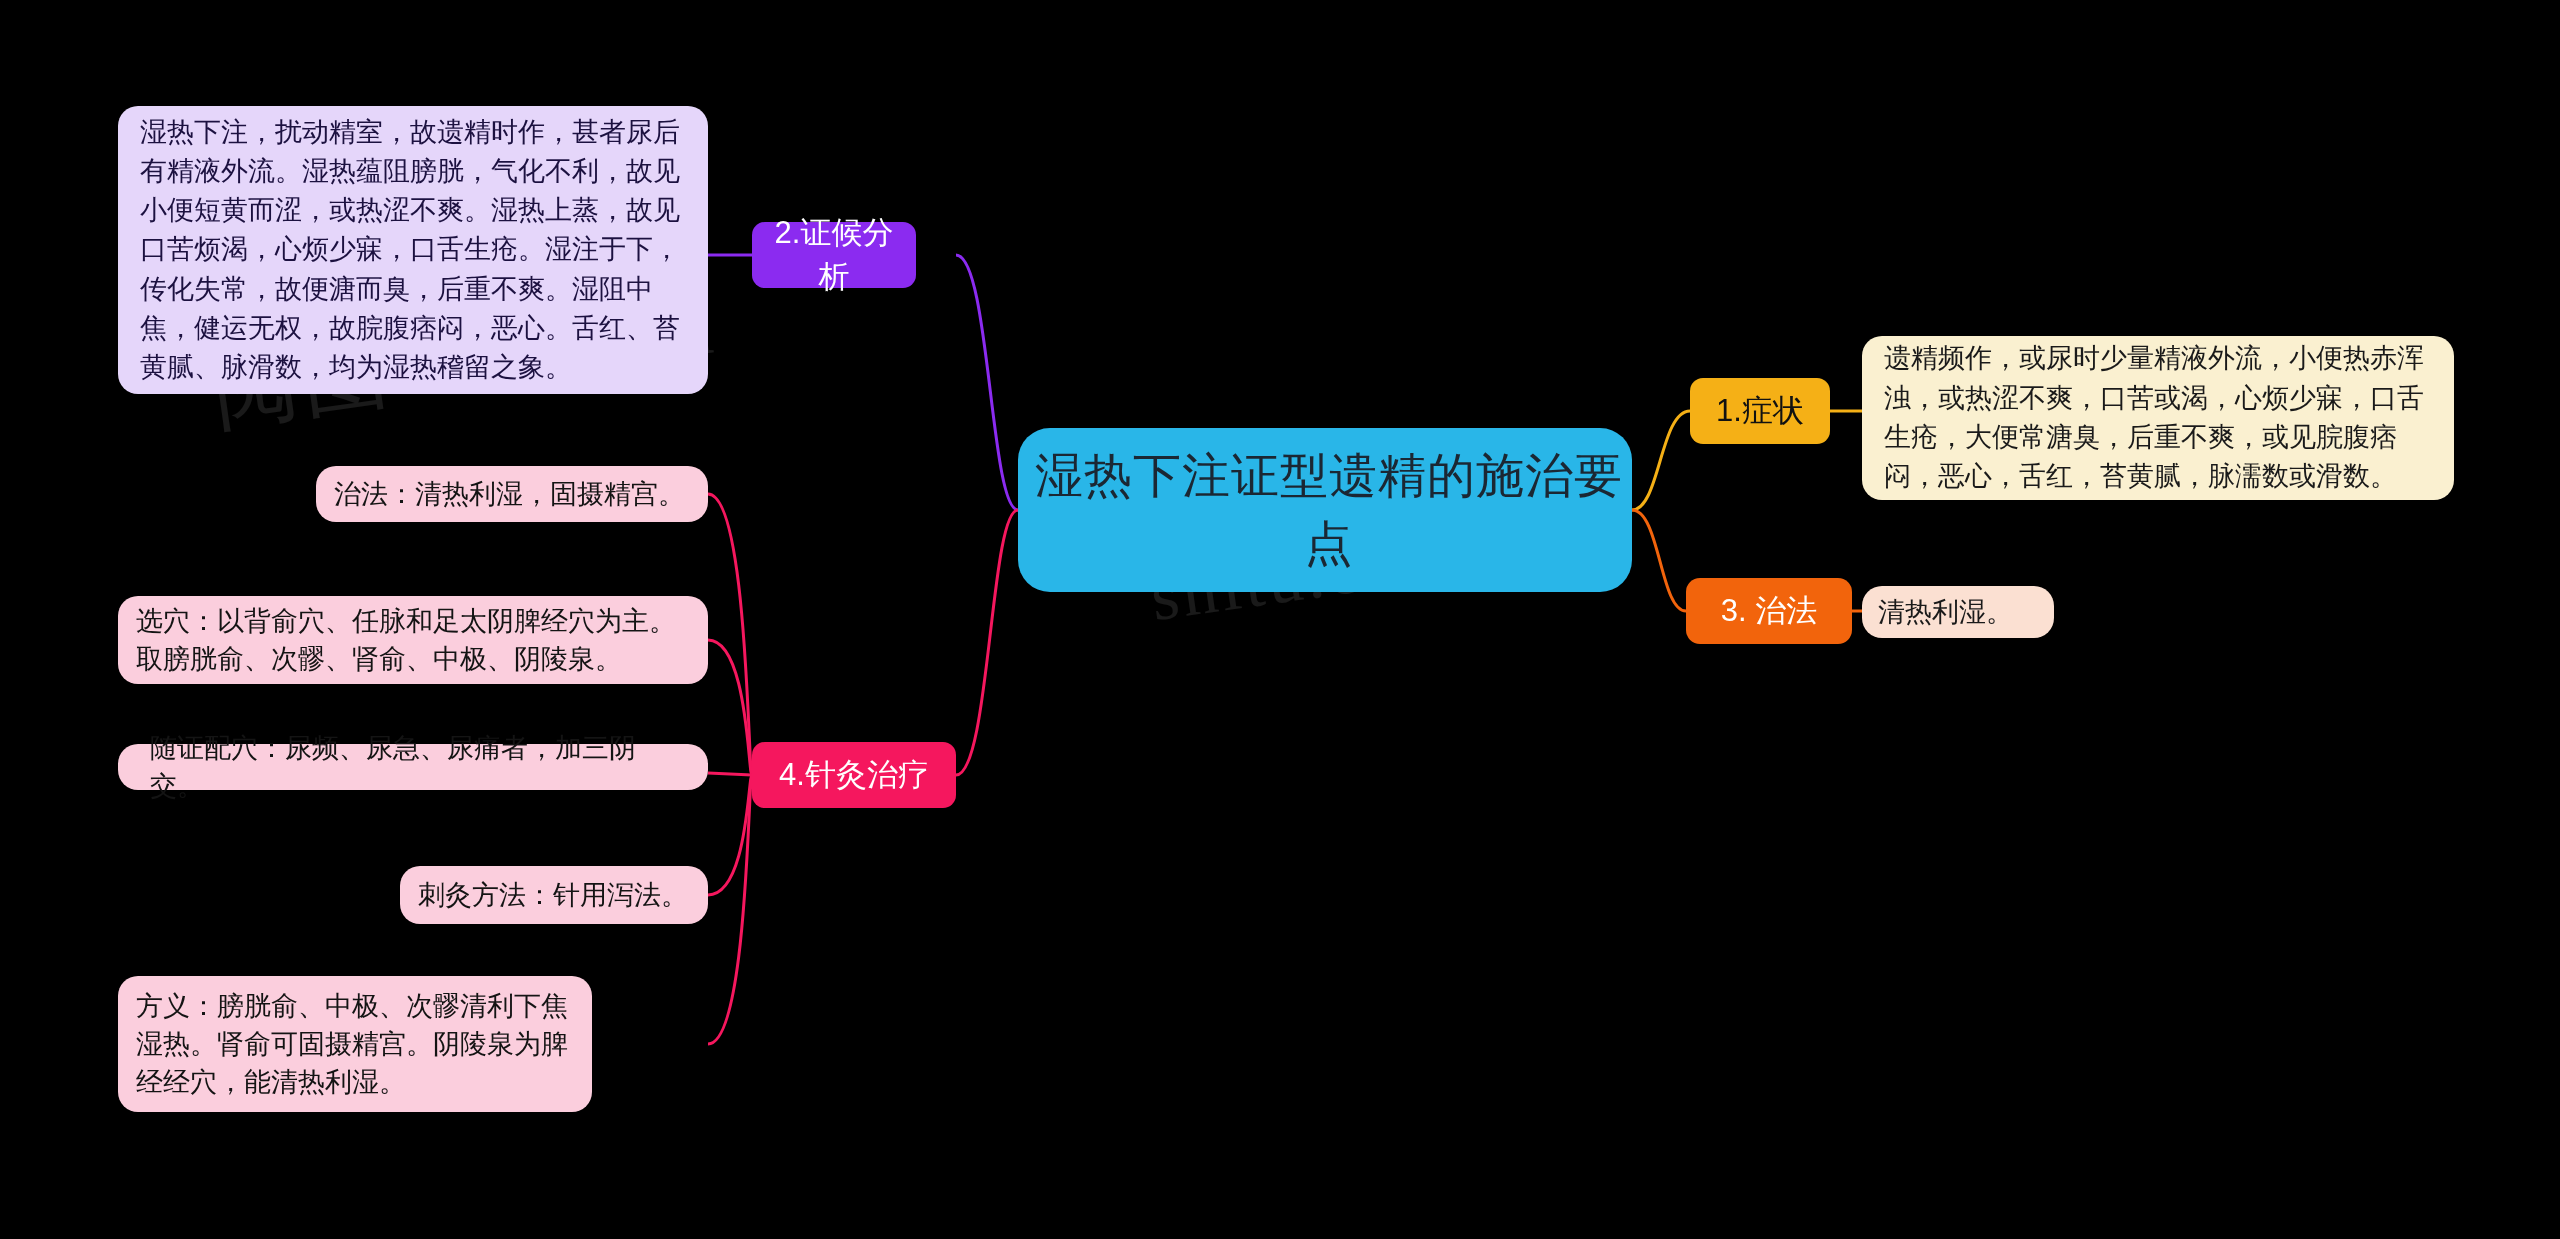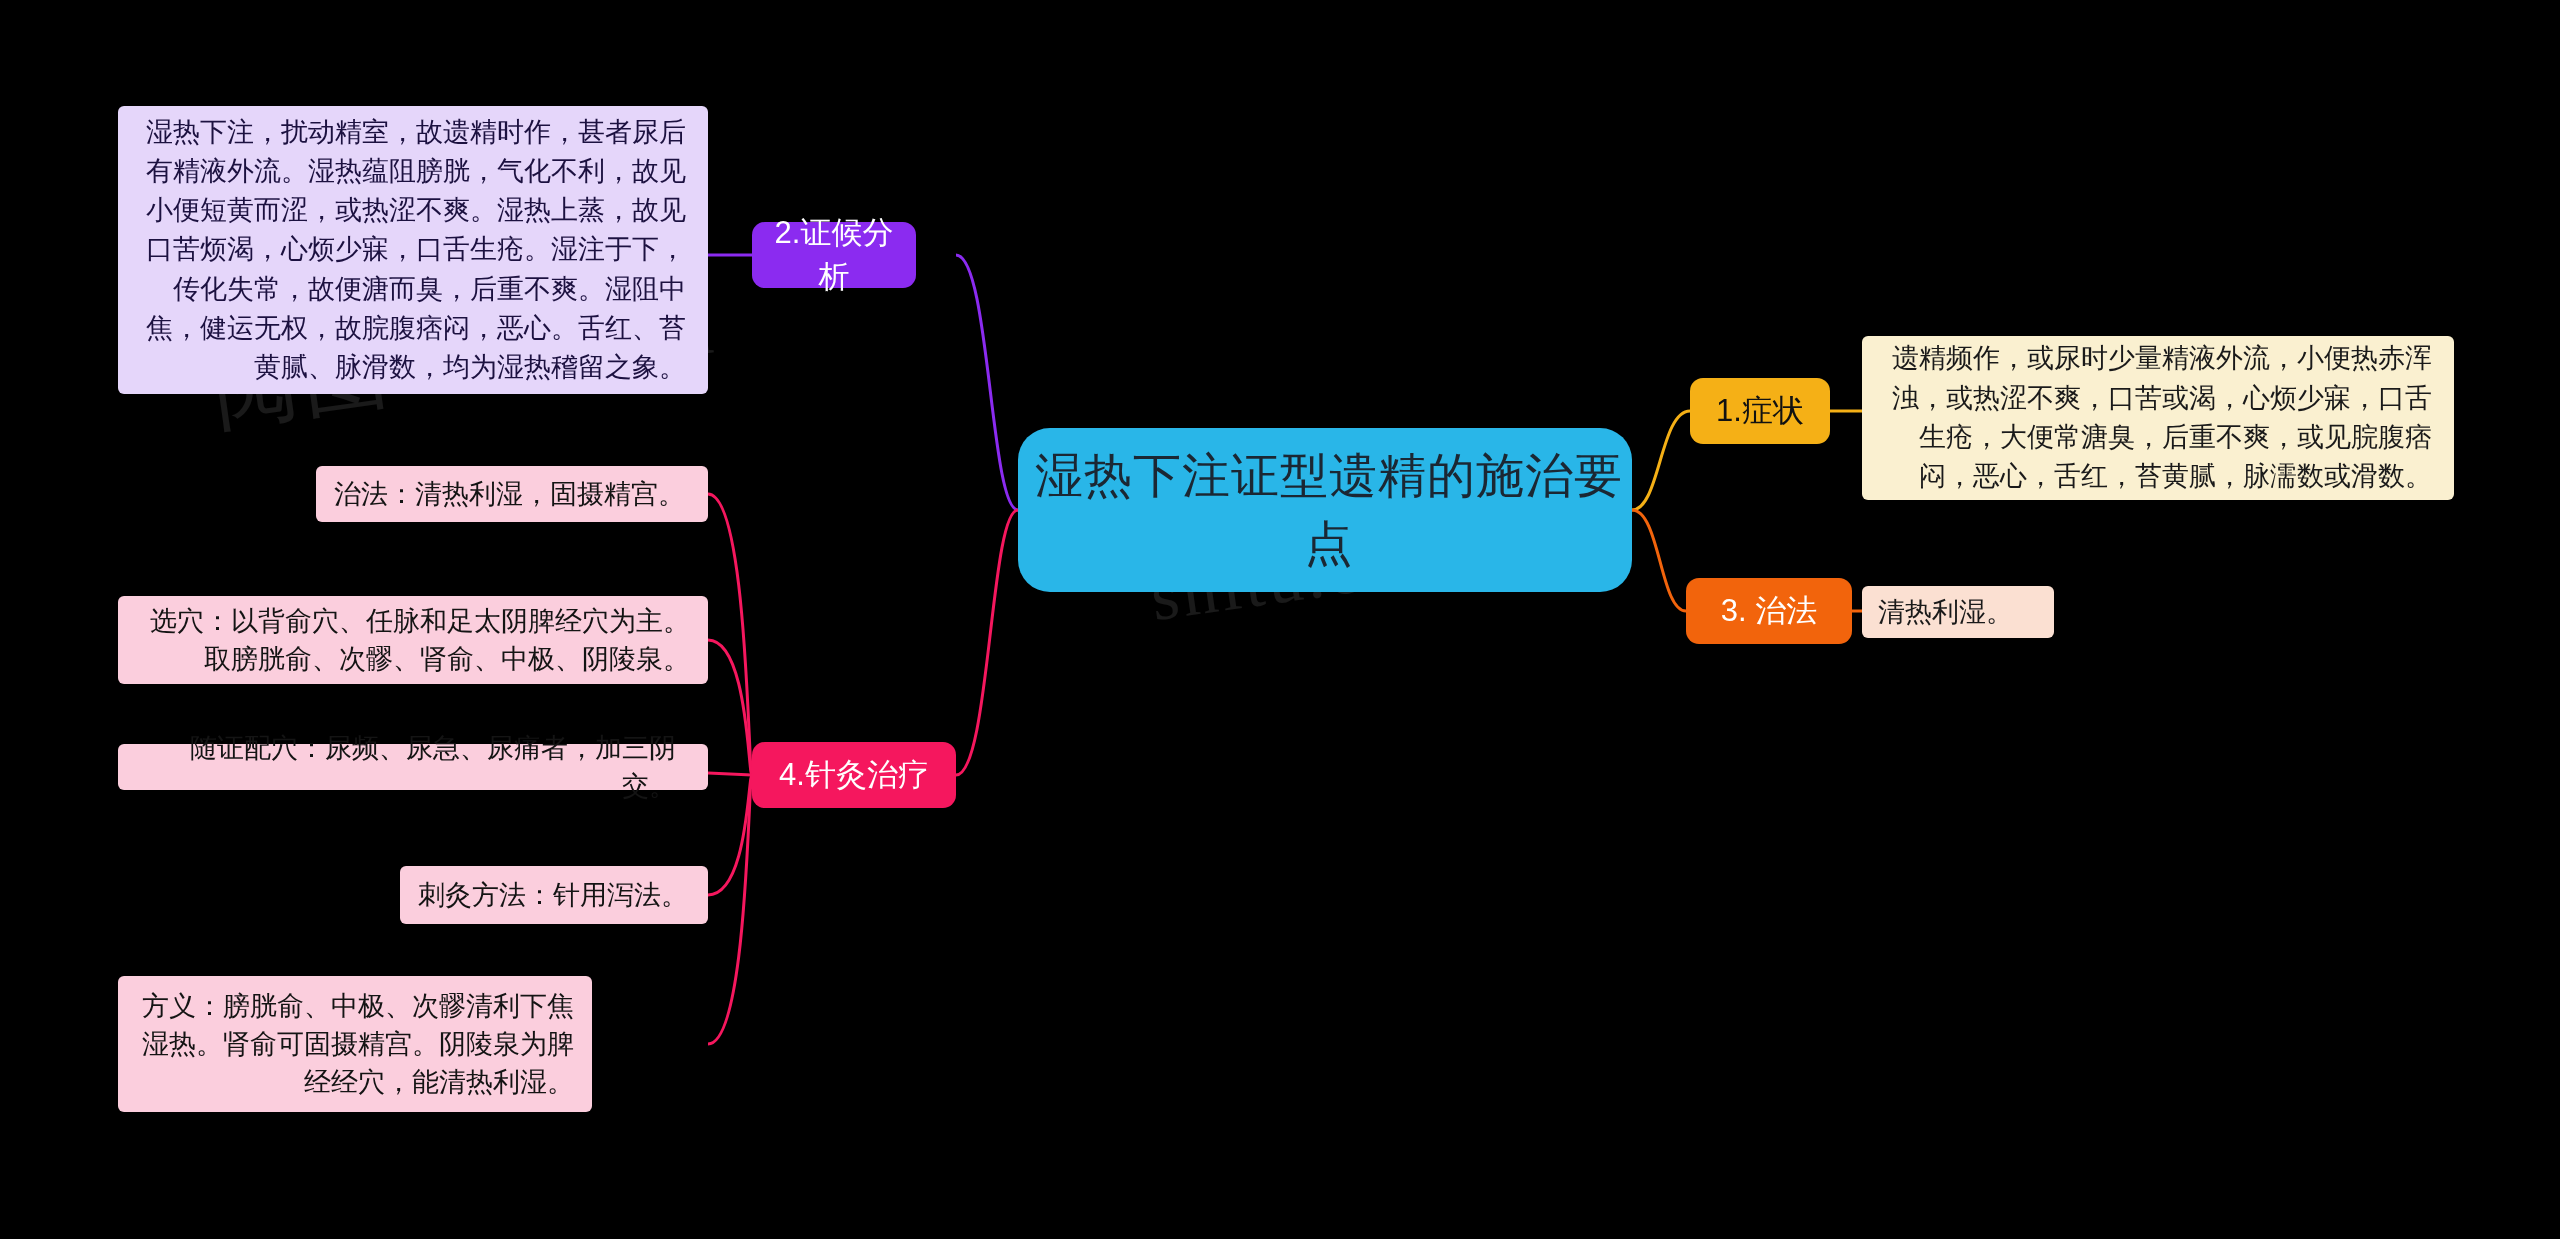--- a/index.html
+++ b/index.html
@@ -20,27 +20,26 @@
     background: #000;
   }
   #wires {
     position: absolute;
     left: 0; top: 0;
     width: 2560px; height: 1239px;
     pointer-events: none;
   }
   .node {
     position: absolute;
-    border-radius: 6px;
+    border-radius: 20px;
     display: flex;
     align-items: center;
     line-height: 1.42;
     white-space: pre-wrap;
     word-break: break-all;
-    text-align: right;
   }
   
   #center-node {
     left: 1018px; top: 428px;
     width: 614px; height: 164px;
     background: #29B6E8;
     color: #1b2733;
     font-size: 48px;
     justify-content: center;
     text-align: center;
@@ -60,20 +59,21 @@
     left: 1690px; top: 378px;
     width: 140px; height: 66px;
     background: #F5B016;
     color: #111;
   }
   #pill-treatment {
     left: 1686px; top: 578px;
     width: 166px; height: 66px;
     background: #F2640C;
     color: #ffffff;
+    border-radius: 14px;
   }
   #pill-analysis {
     left: 752px; top: 222px;
     width: 164px; height: 66px;
     background: #8B2BF0;
     color: #ffffff;
   }
   #pill-acupunct {
     left: 752px; top: 742px;
     width: 204px; height: 66px;

